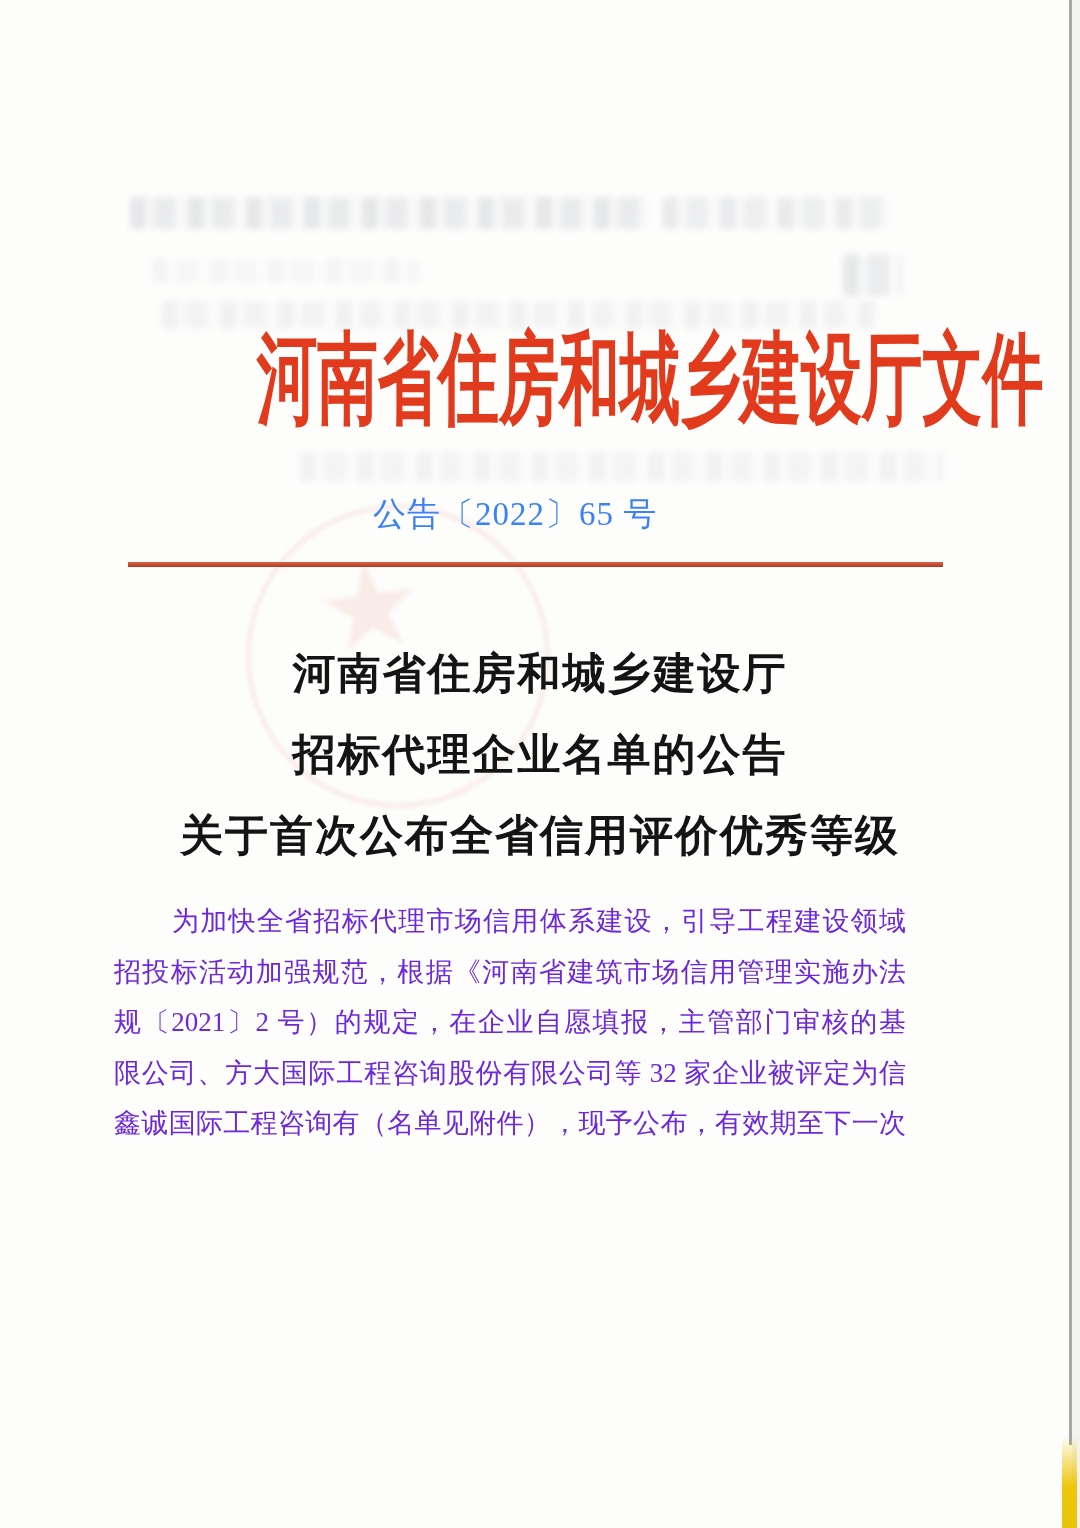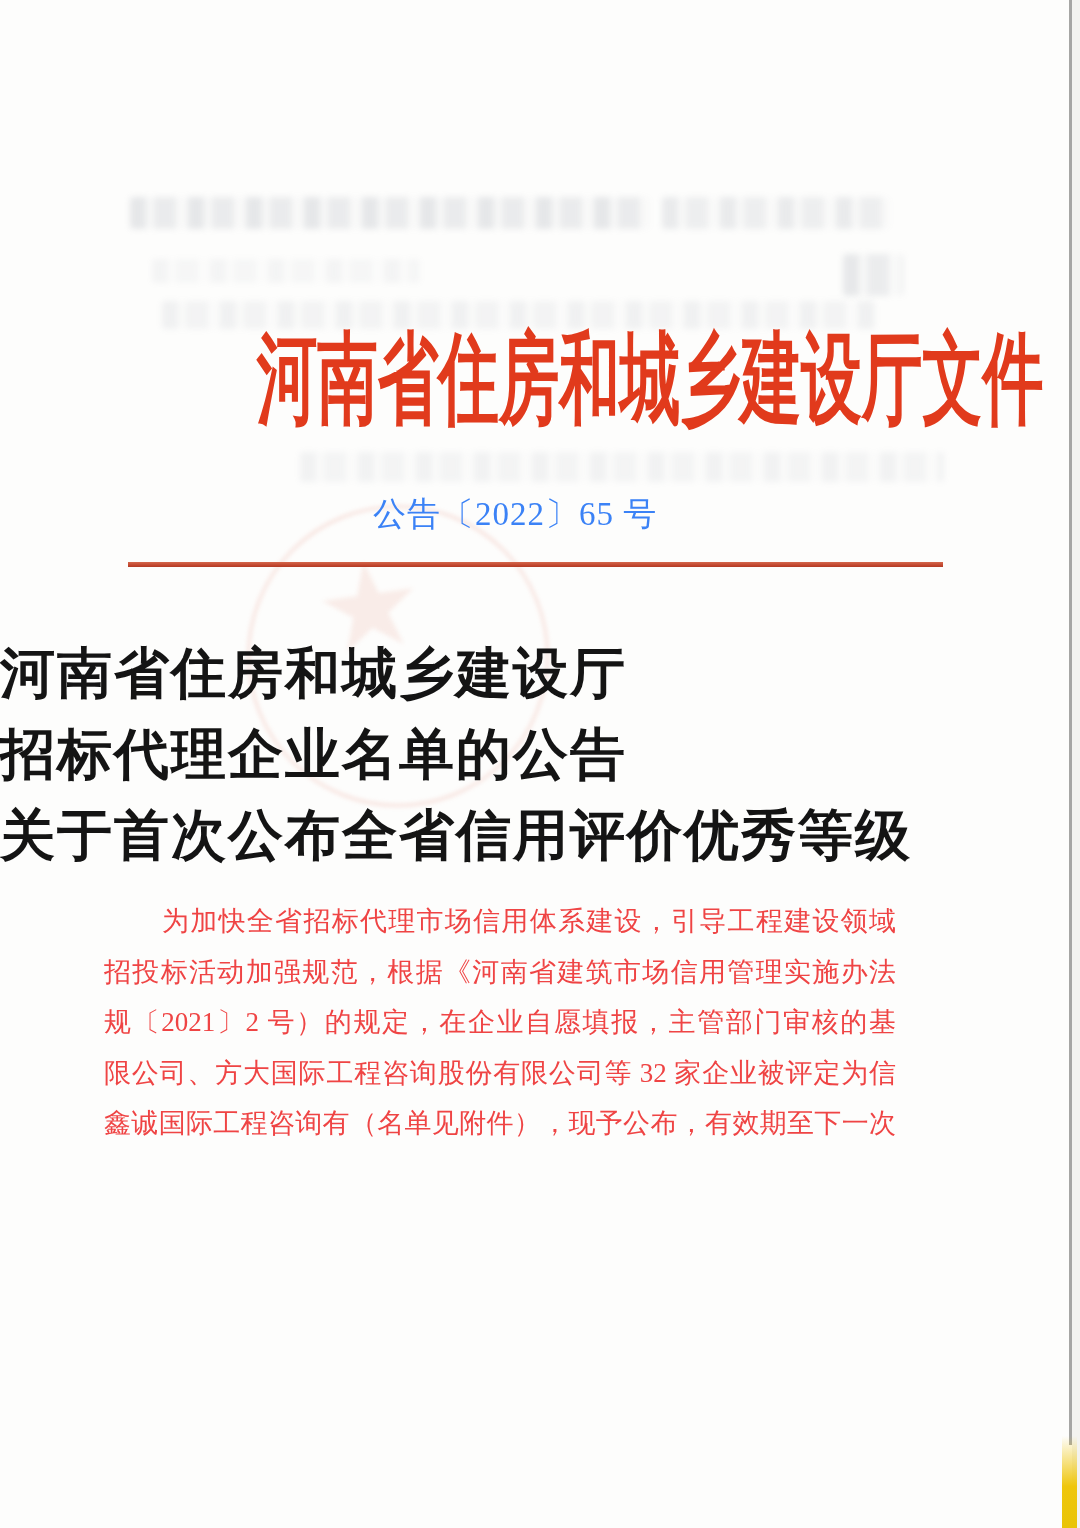--- a/index.html
+++ b/index.html
@@ -115,34 +115,35 @@
     left: 128px; top: 562px;
     width: 815px; height: 5px;
     background: linear-gradient(180deg, #d4674c 0%, #c0442c 70%, #b03c26 100%);
   }
 
   
   .doc-title {
     position: absolute;
     left: 0; top: 633px;
     width: 1080px;
-    font-size: 55px;
+    text-align: center;
+    font-size: 43px;
     font-weight: bold;
     letter-spacing: 2px;
     line-height: 81px;
     color: #141414;
   }
 
   
   .body-text {
     position: absolute;
-    left: 104px; top: 896px;
+    left: 114px; top: 896px;
     width: 792px;
     font-size: 27px;
-    color: #ef4444;
+    color: #6d28d9;
   }
   .body-line {
     height: 50.6px;
     line-height: 50.6px;
     text-align: justify;
     text-align-last: justify;
     word-break: break-all;
   }
   .body-line.indent { text-indent: 58px; }
 </style>

